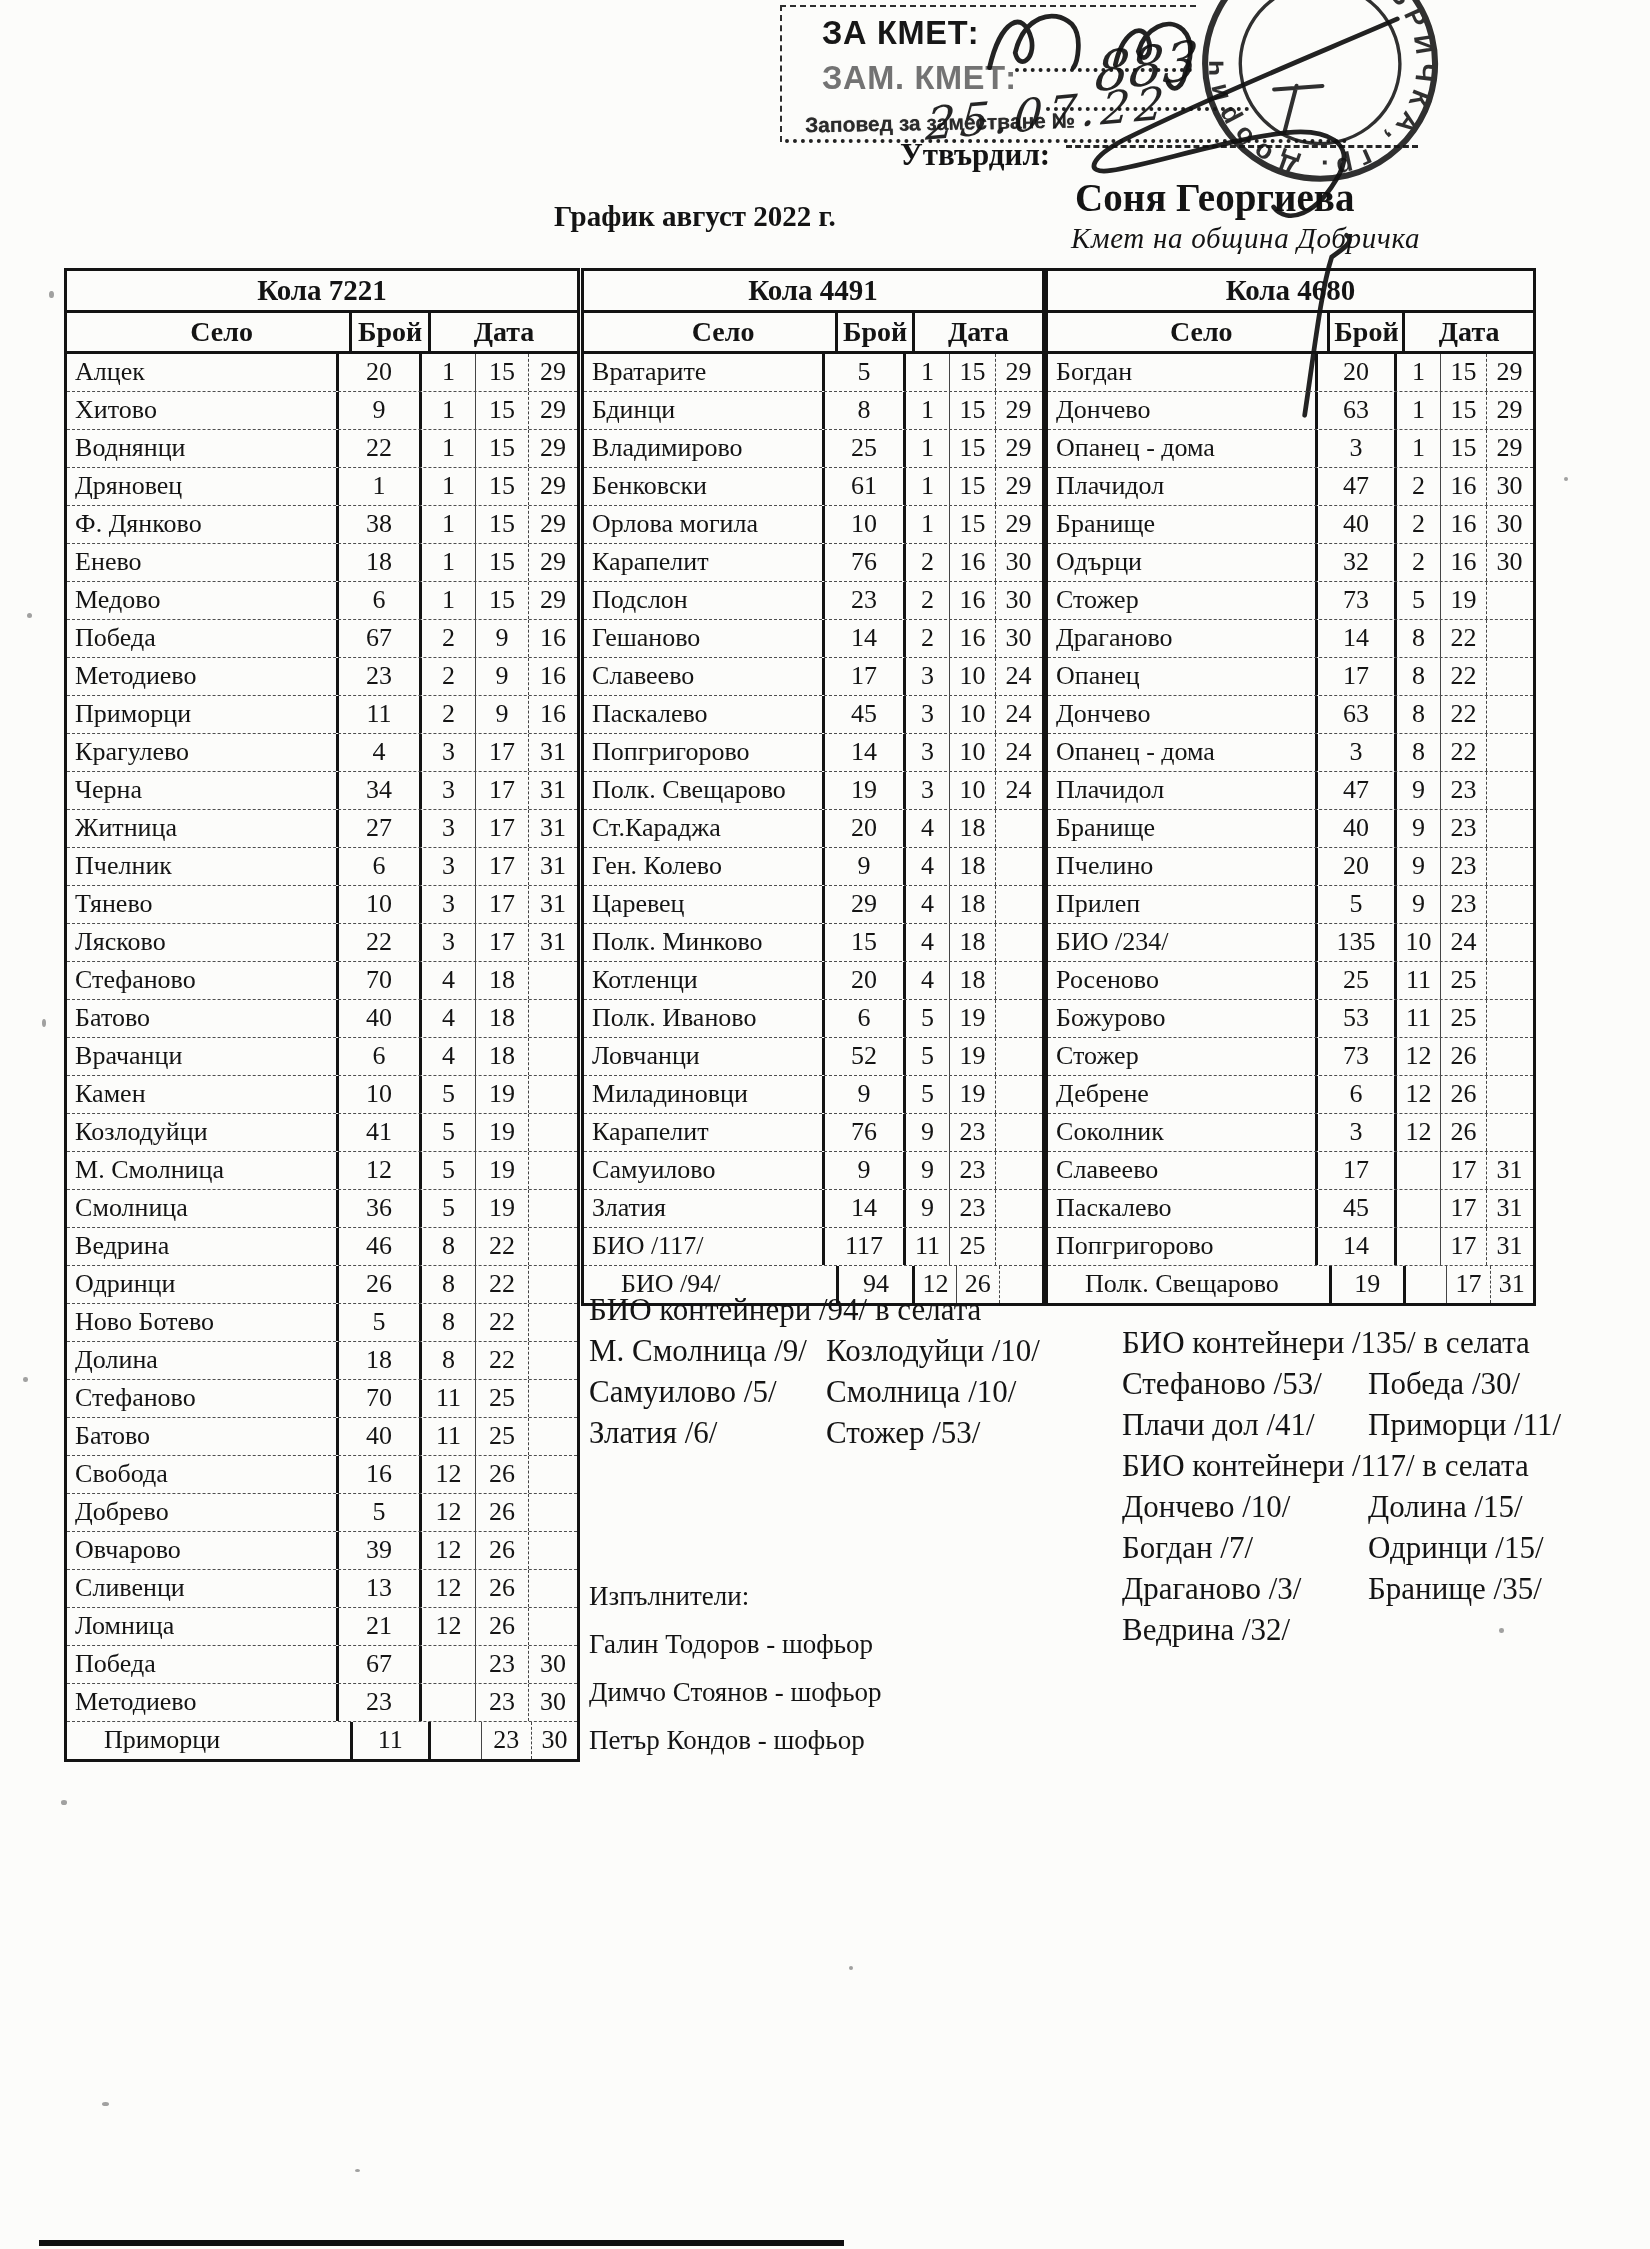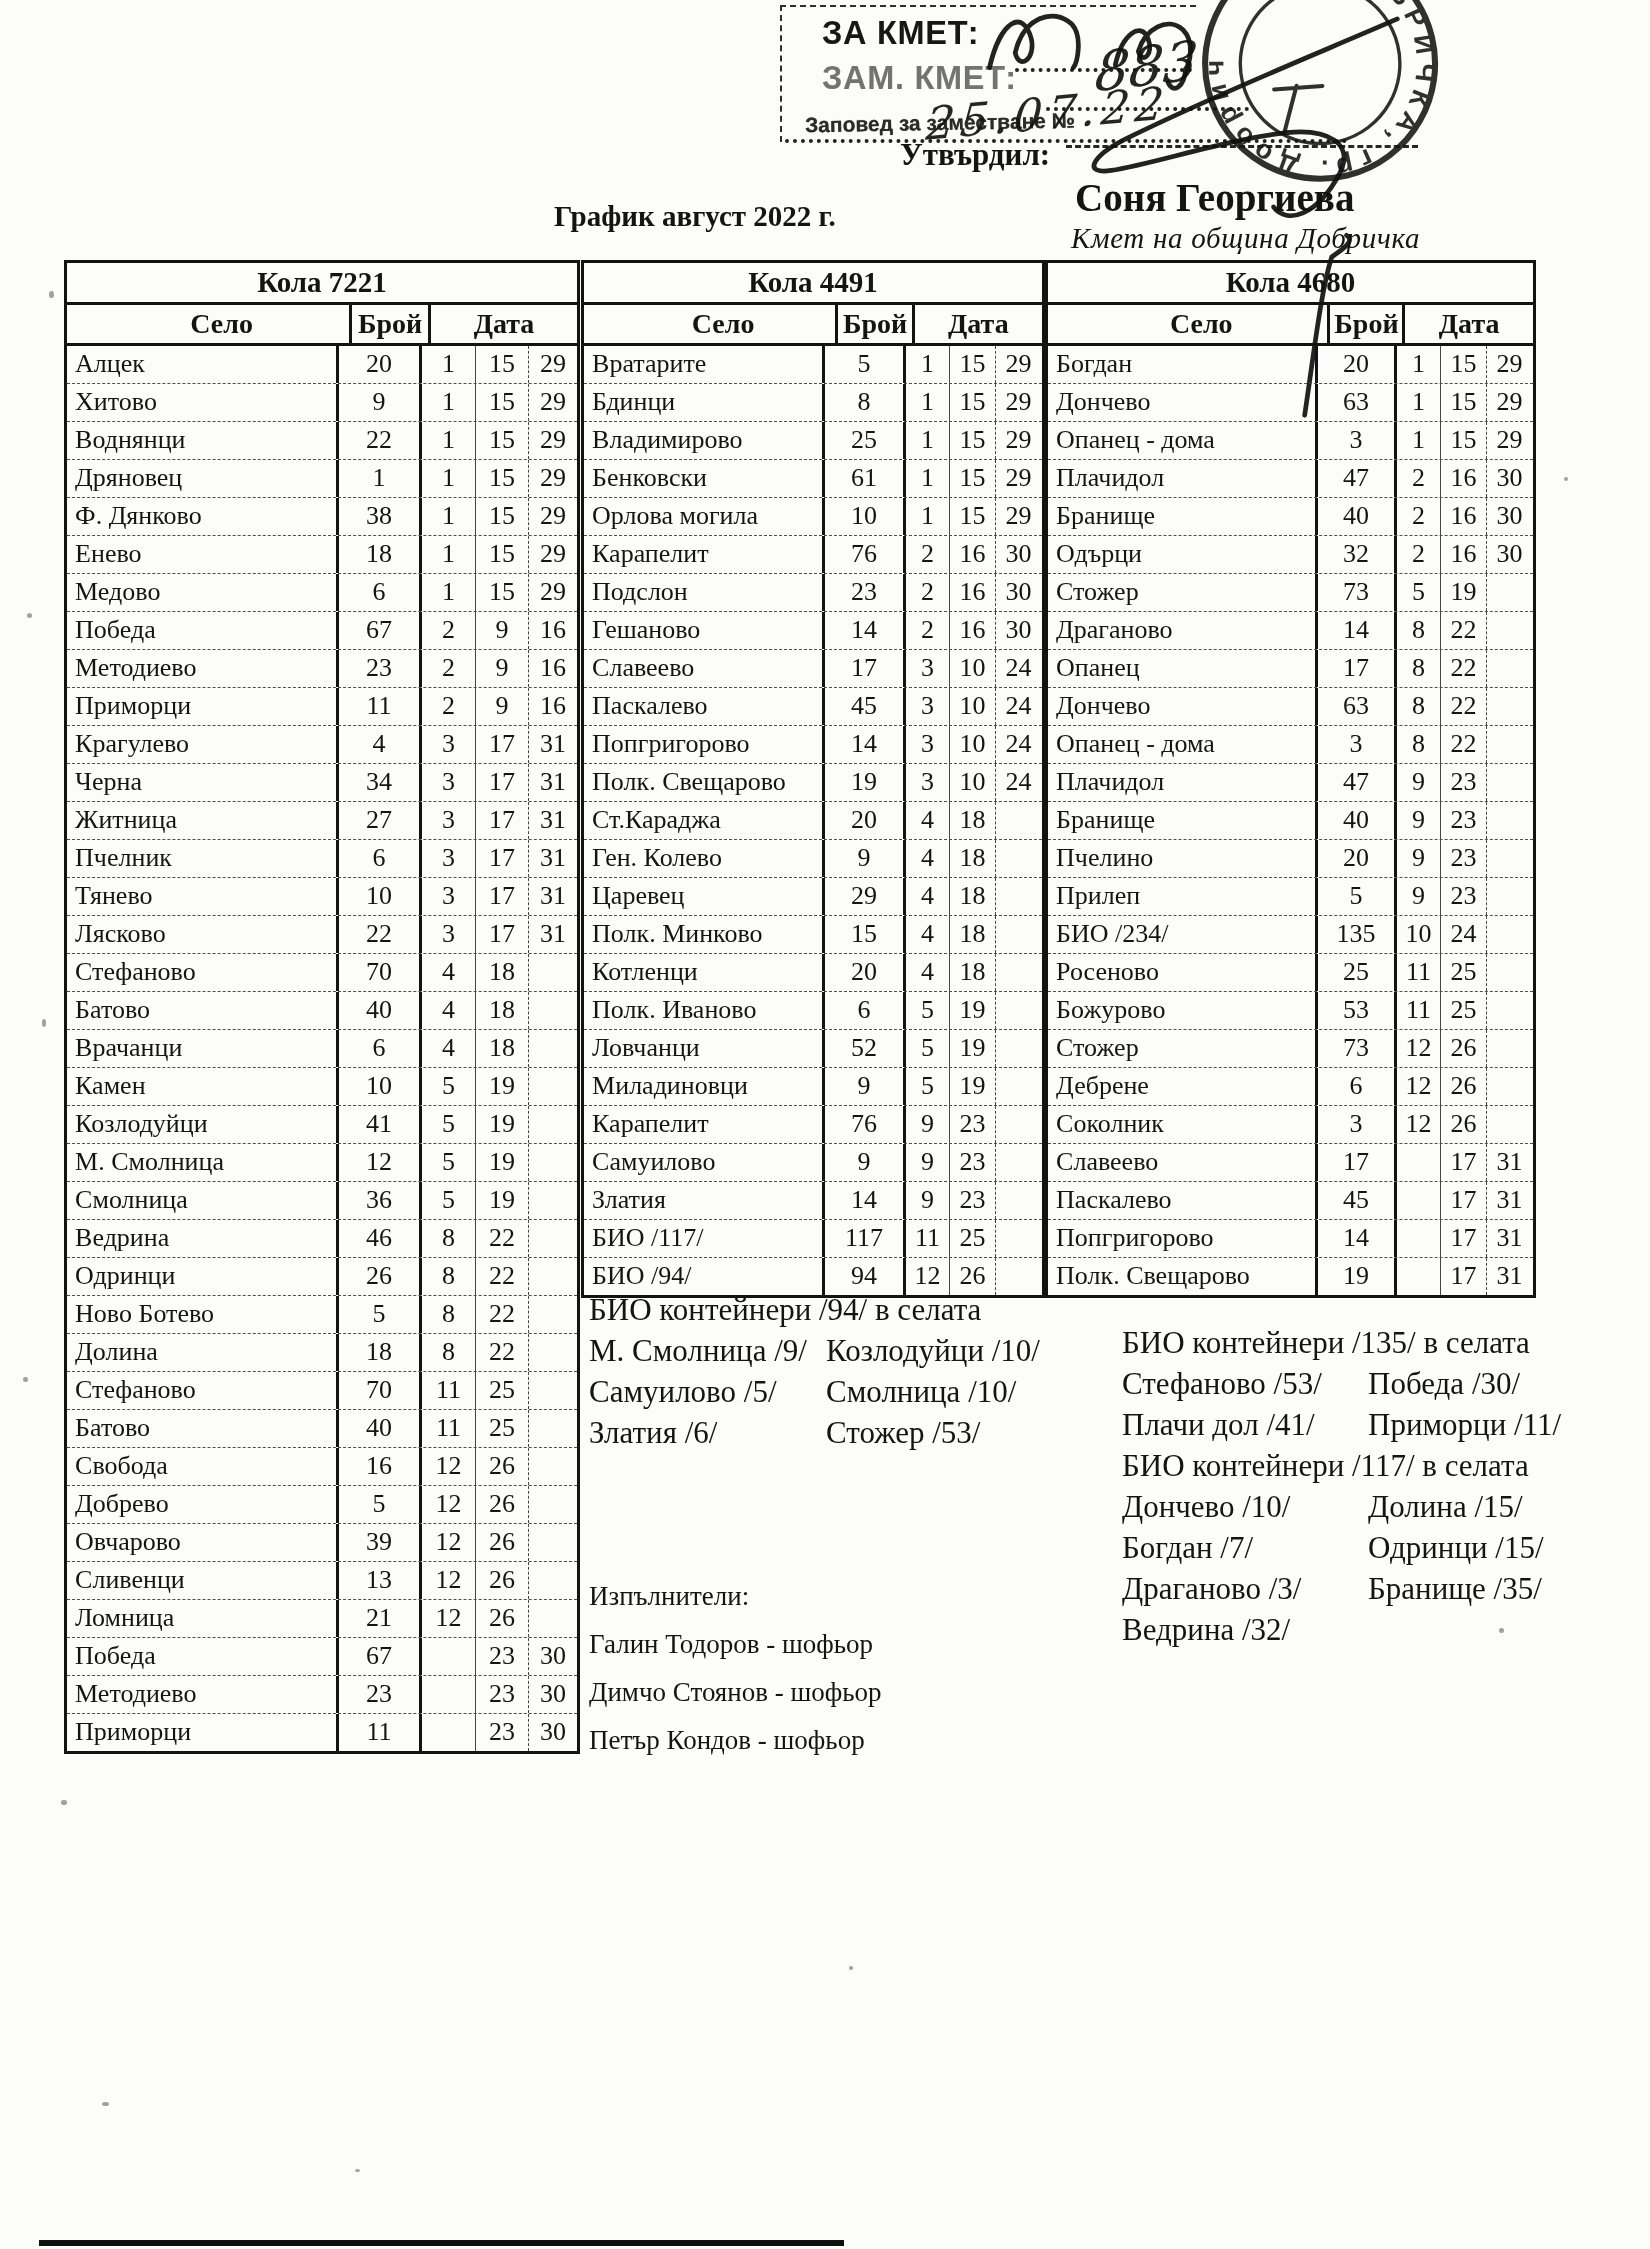--- a/index.html
+++ b/index.html
@@ -29,31 +29,31 @@
   .approver-name{position:absolute;left:1075px;top:175px;font-weight:bold;font-size:39px;}
   .approver-role{position:absolute;left:1071px;top:222px;font-style:italic;font-size:29px;letter-spacing:0.7px;}
   .doc-title{position:absolute;left:554px;top:200px;font-weight:bold;font-size:29px;}
 
   
   .round-stamp{position:absolute;left:1197px;top:-60px;width:257px;height:257px;opacity:.88;}
   
   .handwriting{position:absolute;left:0;top:0;width:1651px;height:514px;pointer-events:none;}
 
   
-  .table{position:absolute;top:260px;border:3.4px solid #131313;box-sizing:border-box;background:transparent;font-family:Liberation Serif, serif;}
+  .table{position:absolute;top:268px;border:3.4px solid #131313;box-sizing:border-box;background:transparent;font-family:Liberation Serif, serif;}
   .t0{left:64px;width:516px;}
   .t1{left:581px;width:464px;}
   .t2{left:1045px;width:491px;}
   .ttitle{height:39px;line-height:39px;text-align:center;font-weight:bold;font-size:29px;
           border-bottom:3.4px solid #131313;}
   .thead{display:flex;height:38px;border-bottom:3.4px solid #131313;font-weight:bold;font-size:28px;padding-left:27px;}
   .thead .cell{line-height:37px;text-align:center;}
   .cell{box-sizing:border-box;overflow:hidden;white-space:nowrap;}
   .trow{display:flex;height:37px;border-bottom:1.4px dashed #4e4e4e;}
-  .tbody .trow:last-child{border-bottom:none;}
+  .tbody .trow:last-child{border-bottom:none;padding-left:29px;}
   .trow .cell{line-height:35px;font-size:26px;text-align:center;}
   .trow .village{text-align:left;padding-left:8.1px;}
   .count{border-left:3.4px solid #131313;}
   .dates{border-left:3.4px solid #131313;}
   .d1{border-left:3.4px solid #131313;}
   .d2{border-left:1.4px solid #454545;}
   .d3{border-left:1.4px dashed #454545;}
   .t0 .village{width:269px}.t0 .count{width:83px}.t0 .dates{width:157px}
   .t0 .d1{width:56px}.t0 .d2{width:53px}.t0 .d3{width:49px}
   .t1 .village{width:238px}.t1 .count{width:81px}.t1 .dates{width:138px}

